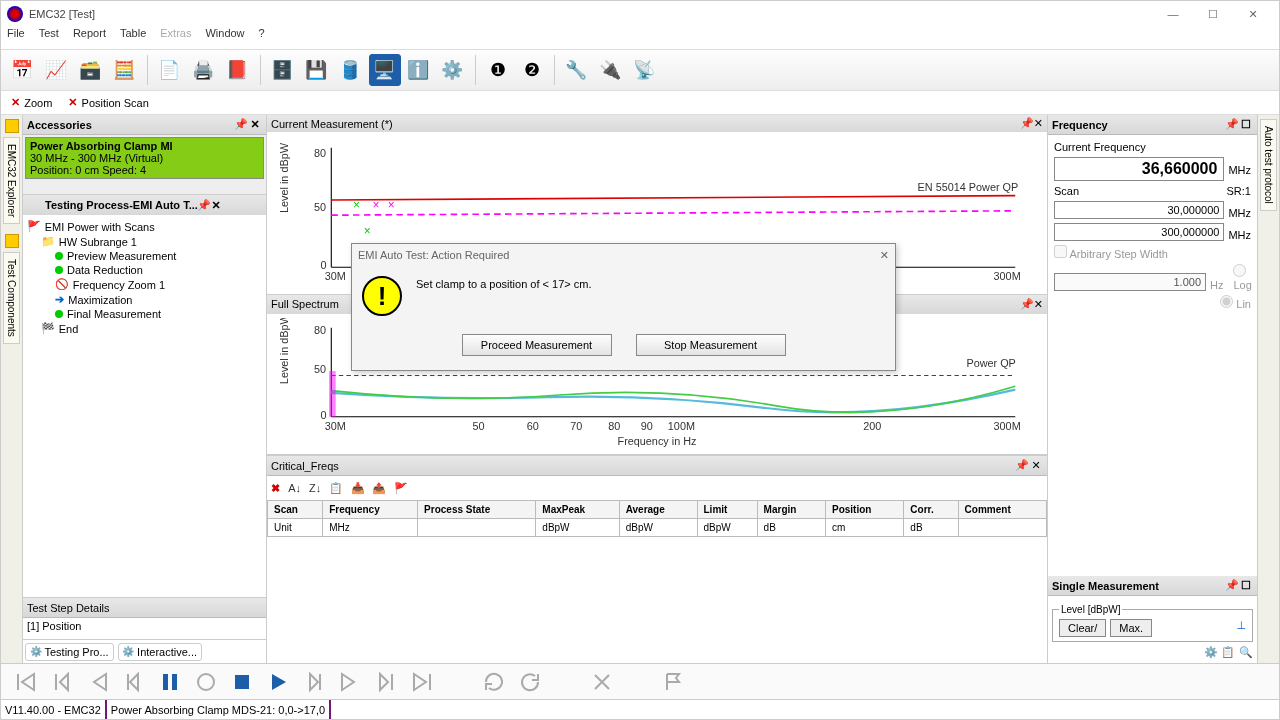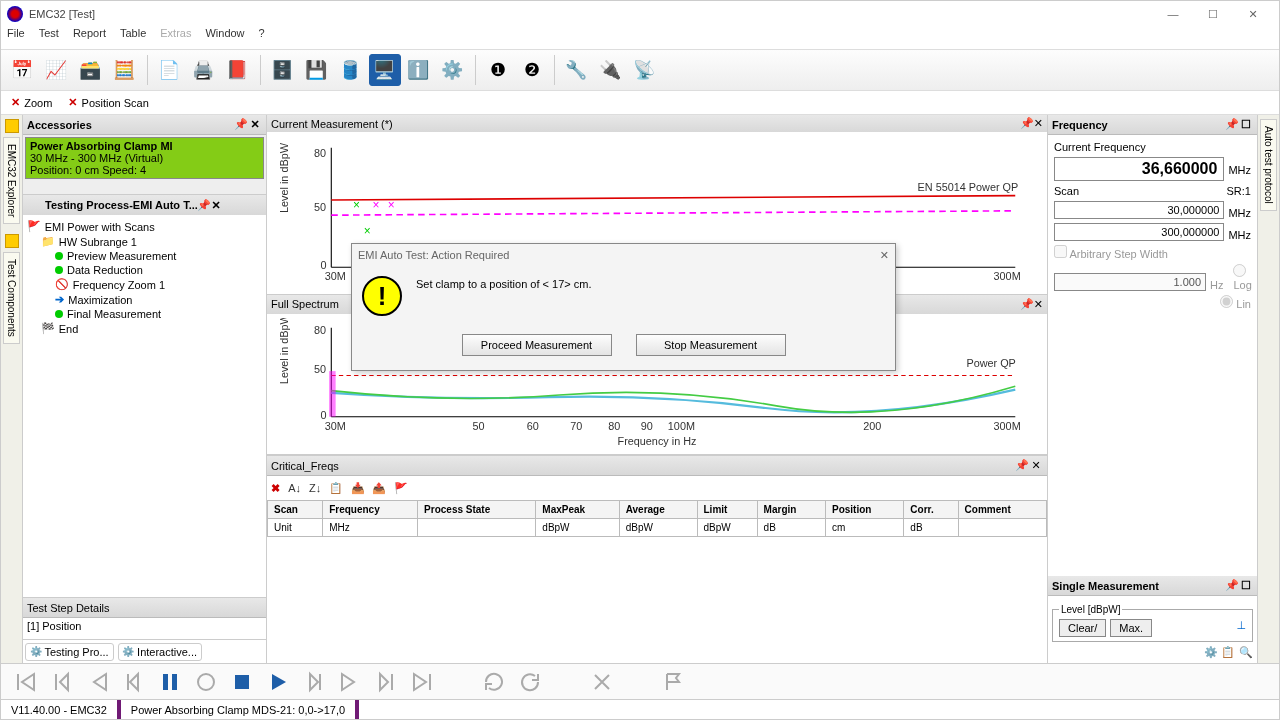--- a/index.html
+++ b/index.html
@@ -60,21 +60,21 @@
 .btnrow{display:flex;gap:4px}
 .btnrow button{padding:2px 8px;border:1px solid #888;background:#eee;cursor:pointer}
 .vright{width:22px;background:#f0f0e8;border-left:1px solid #ccc;display:flex;flex-direction:column;align-items:center;padding-top:4px}
 .vright .vtab{writing-mode:vertical-rl;padding:6px 2px;border:1px solid #ccc;background:#fafaf0;cursor:pointer;font-size:10px}
 .transport{height:36px;display:flex;align-items:center;gap:6px;padding:0 10px;border-top:1px solid #ccc;background:#fafafa}
 .transport .tb{width:30px;height:30px;display:flex;align-items:center;justify-content:center;color:#888;cursor:pointer}
 .transport .tb svg{width:24px;height:24px}
 .transport .tb.blue svg{fill:#1e5ea8}
 .transport .tb.outline svg{fill:none;stroke:#aaa;stroke-width:2}
 .statusbar{height:20px;border-top:1px solid #ccc;display:flex;align-items:center;font-size:10px}
-.statusbar .cell{border-right:4px solid #701a75;padding:0 10px;height:100%;display:flex;align-items:center}
+.statusbar .cell{border-right:2px solid #701a75;padding:0 4px;height:100%;display:flex;align-items:center}
 .dialog{position:absolute;left:350px;top:128px;width:545px;background:#f4f4f4;border:1px solid #888;box-shadow:2px 2px 6px rgba(0,0,0,.2);z-index:10}
 .dialog .dtitle{height:22px;display:flex;align-items:center;padding:0 6px;color:#666}
 .dialog .dtitle .sp{flex:1}
 .dialog .dbody{padding:10px;display:flex;align-items:flex-start;gap:14px}
 .dialog .warnicon{width:40px;height:40px;border-radius:50%;background:#ff0;border:2px solid #000;display:flex;align-items:center;justify-content:center;font-size:26px;font-weight:bold}
 .dialog .msg{flex:1;text-align:left;padding-top:2px}
 .dialog .dbtns{display:flex;justify-content:center;gap:24px;padding:8px 0 14px}
 .dialog .dbtns button{width:150px;padding:4px;border:1px solid #888;background:linear-gradient(#fdfdfd,#e4e4e4);cursor:pointer}
 fieldset{border:1px solid #aaa;padding:4px 6px;margin-top:4px}
 legend{font-size:10px;padding:0 2px}

